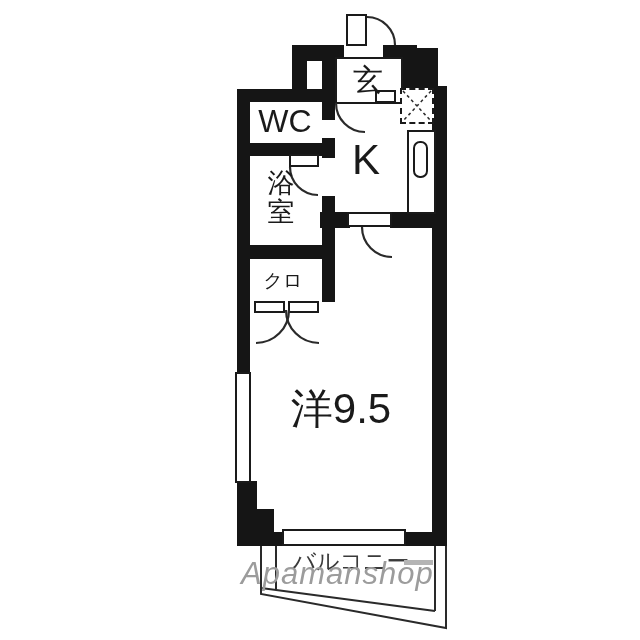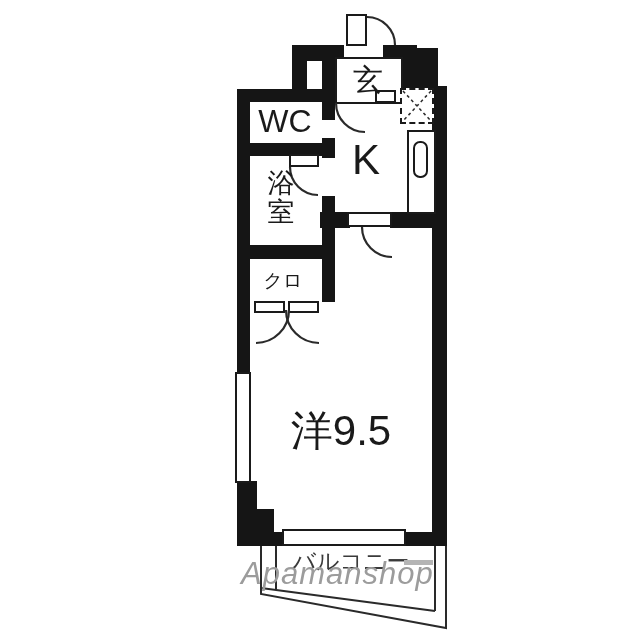--- a/index.html
+++ b/index.html
@@ -73,19 +73,19 @@
   </svg>
 
   <div class="lbl" style="left:368px;top:80px;font-size:30px;">玄</div>
   <div class="lbl" style="left:285px;top:121px;font-size:32px;">WC</div>
   <div class="lbl" style="left:366px;top:160px;font-size:42px;">K</div>
   <div class="lbl vert" style="left:281px;top:198px;font-size:27px;">
     <span>浴</span>
     <span>室</span>
   </div>
   <div class="lbl" style="left:283px;top:280px;font-size:19px;">クロ</div>
-  <div class="lbl" style="left:341px;top:409px;font-size:42px;margin-top:22px;">洋9.5</div>
+  <div class="lbl" style="left:341px;top:409px;font-size:42px;">洋9.5</div>
   <div class="lbl" id="balcony-label" style="left:331px;top:561px;font-size:23px;margin-left:20px;">バルコニー</div>
 
   <div id="watermark">Apamanshop</div>
   <div id="watermark-dash"></div>
 
 </div>
 
 </body></html>

